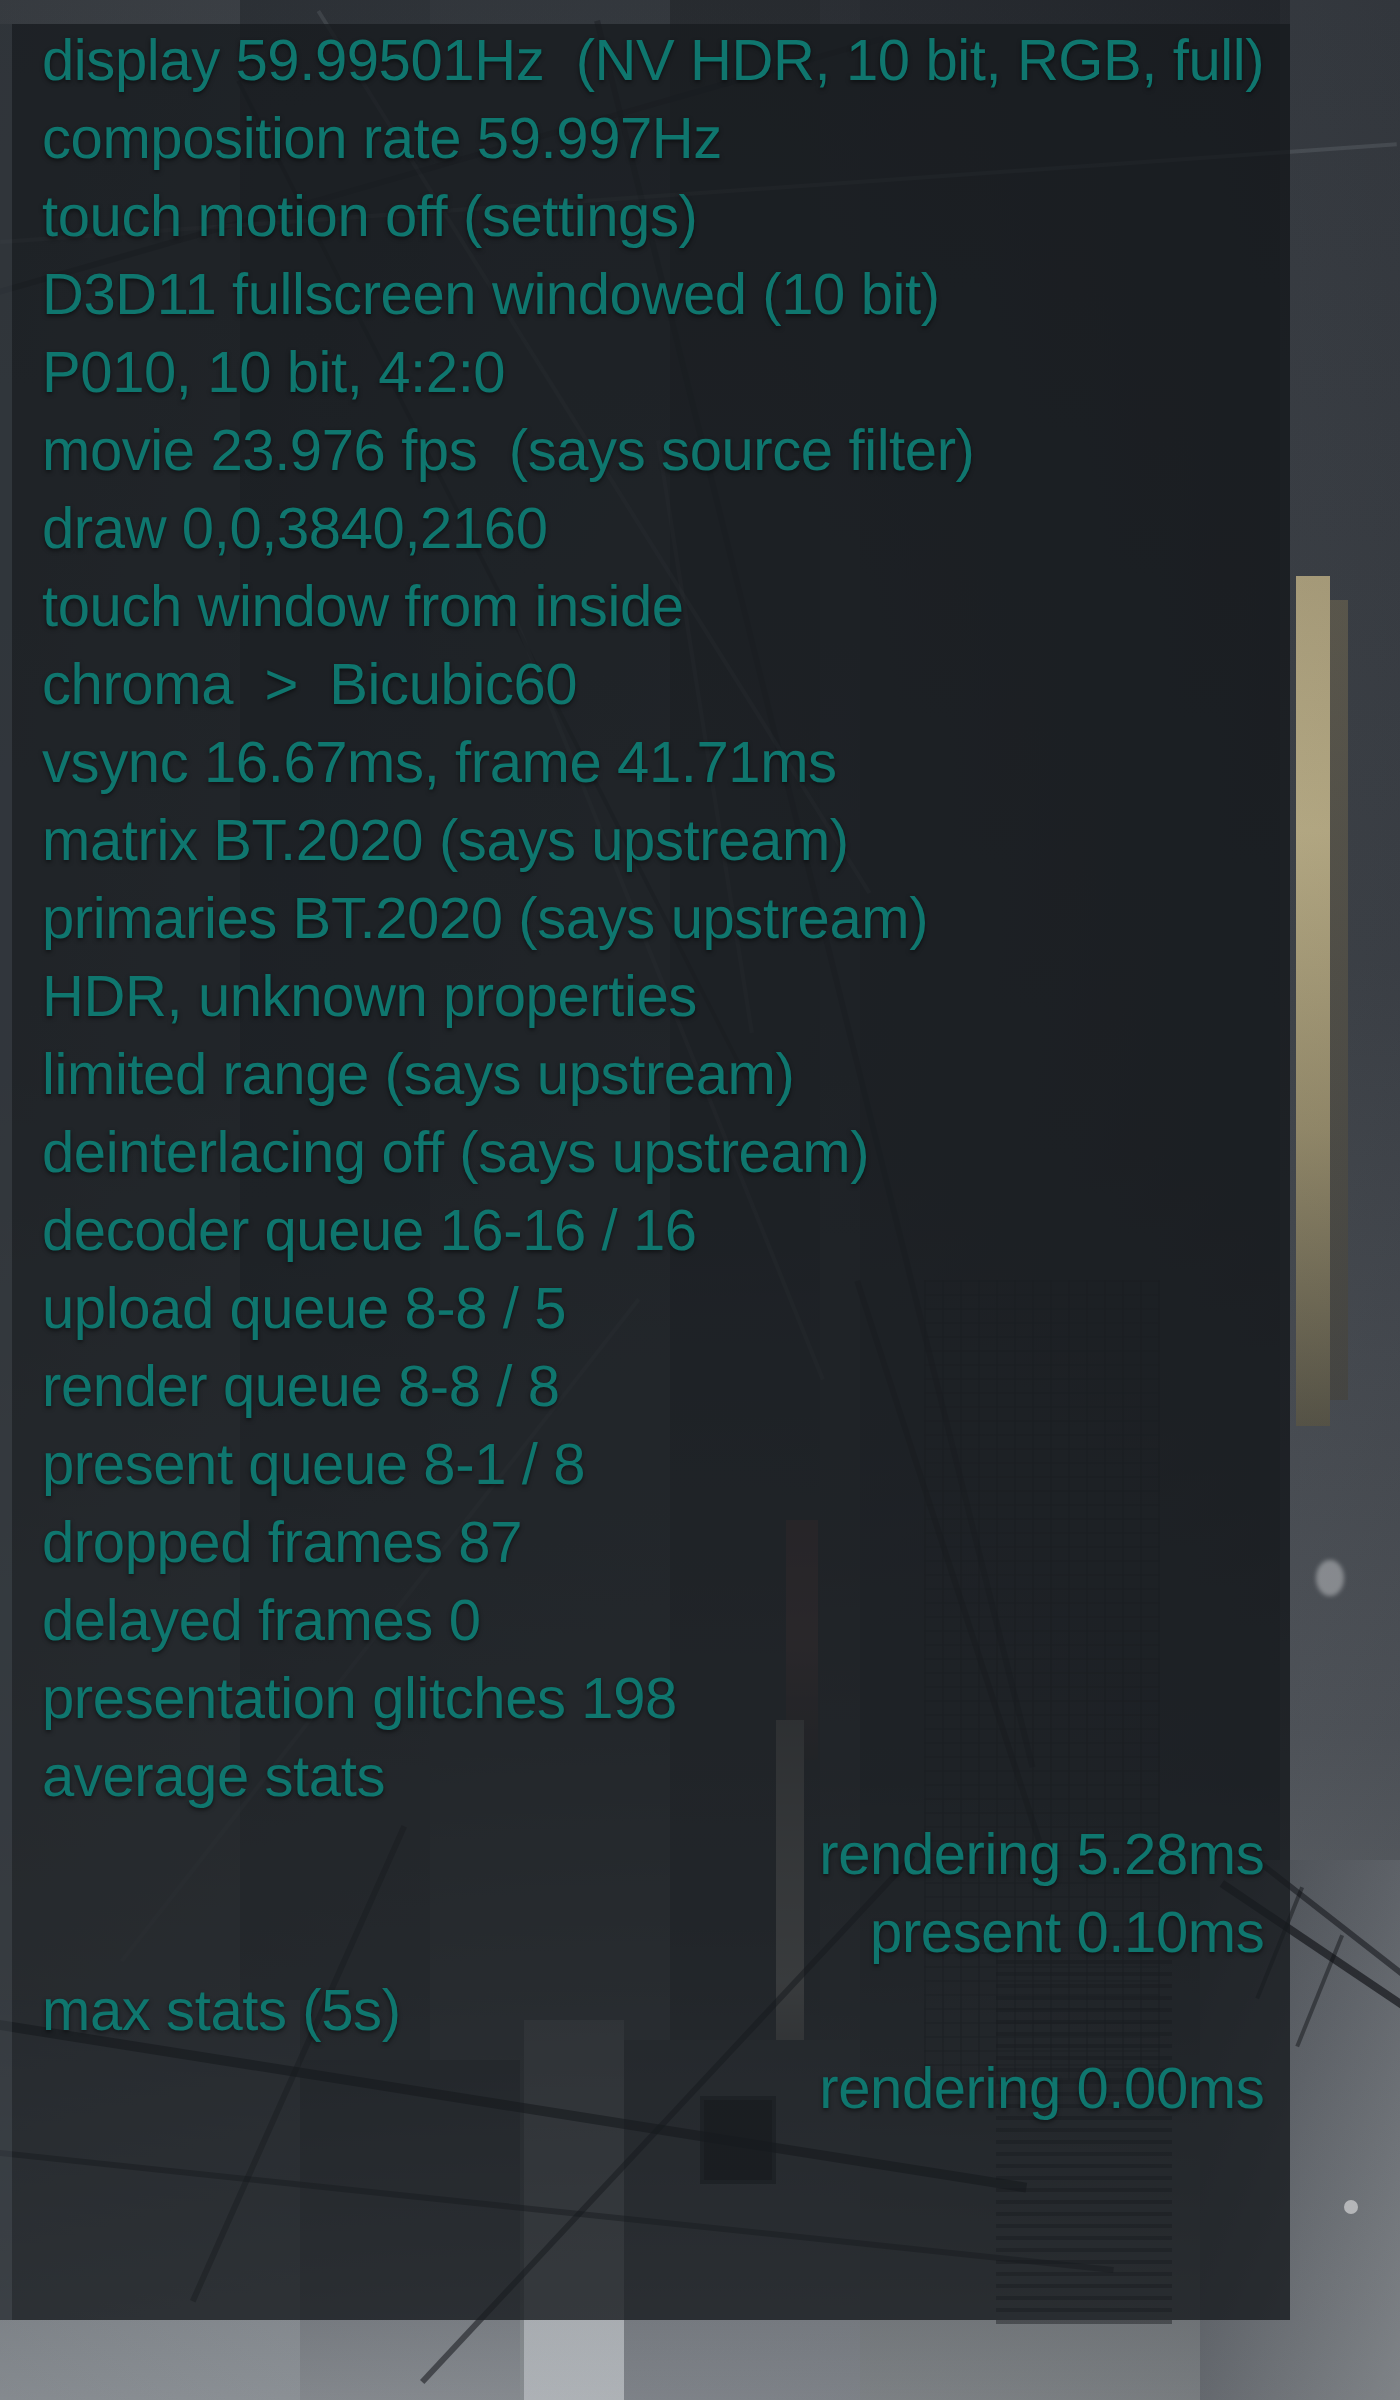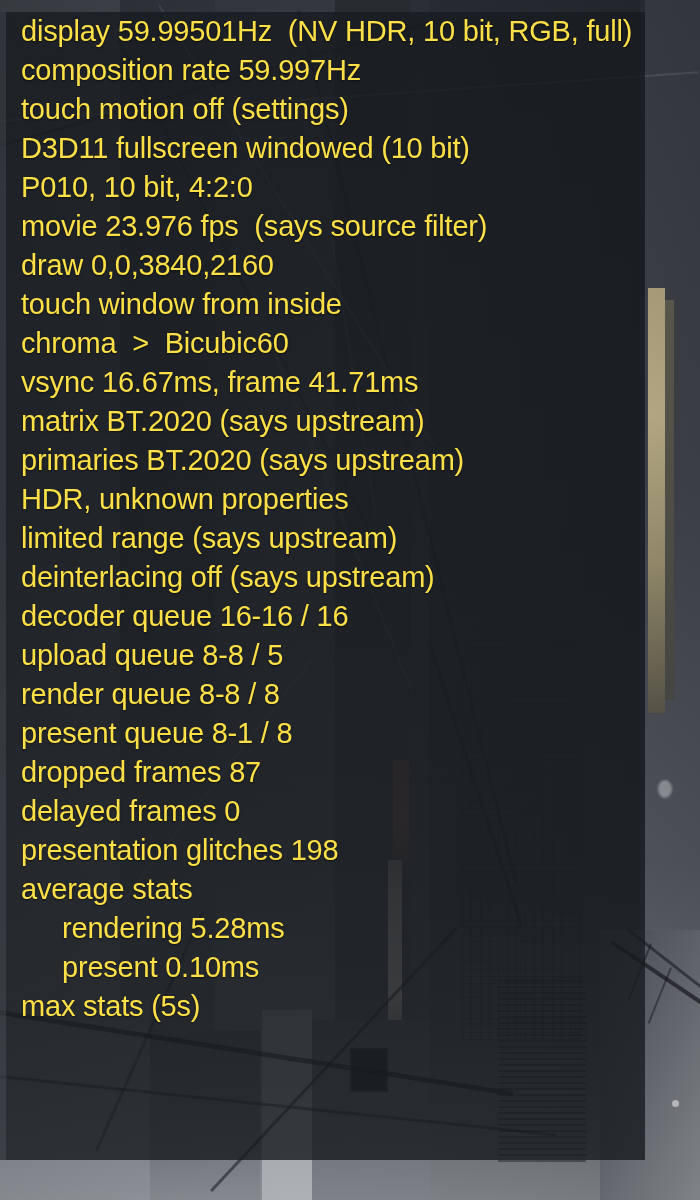--- a/index.html
+++ b/index.html
@@ -74,28 +74,28 @@
     left: 0;
     top: 0;
     margin: 0;
     padding: 0;
     list-style: none;
   }
   .stat-line {
     height: 39px;
     line-height: 39px;
     padding-left: 21px;
-    color: #fde047;
+    color: #0f766e;
     font-size: 29px;
     font-weight: 400;
     white-space: pre;
     letter-spacing: -0.2px;
     text-shadow: 0 1px 2px rgba(0,0,0,0.55);
   }
-  .stat-line.indent { padding-left: 62px; }
+  .stat-line.indent { padding-left: 62px; text-align: right; }
 </style>
 </head>
 <body>
 
 <div id="screen">
 
   <div class="bg">
 
     <div class="band" style="left:0;width:120px;background:linear-gradient(to bottom,#3d4248 0%,#4b5056 45%,#6e7378 78%,#8b9094 100%);"></div>
     <div class="band" style="left:120px;width:95px;background:linear-gradient(to bottom,#2c3137 0%,#373c42 50%,#5d6268 82%,#7e8388 100%);"></div>
@@ -169,17 +169,18 @@
         <li class="stat-line">upload queue 8-8 / 5</li>
         <li class="stat-line">render queue 8-8 / 8</li>
         <li class="stat-line">present queue 8-1 / 8</li>
         <li class="stat-line">dropped frames 87</li>
         <li class="stat-line">delayed frames 0</li>
         <li class="stat-line">presentation glitches 198</li>
         <li class="stat-line">average stats</li>
         <li class="stat-line indent">rendering 5.28ms</li>
         <li class="stat-line indent">present 0.10ms</li>
         <li class="stat-line">max stats (5s)</li>
+        <li class="stat-line indent">rendering 0.00ms</li>
       </ul>
   </div>
   <div id="overlay-edge"></div>
 
 </div>
 
 </body></html>

